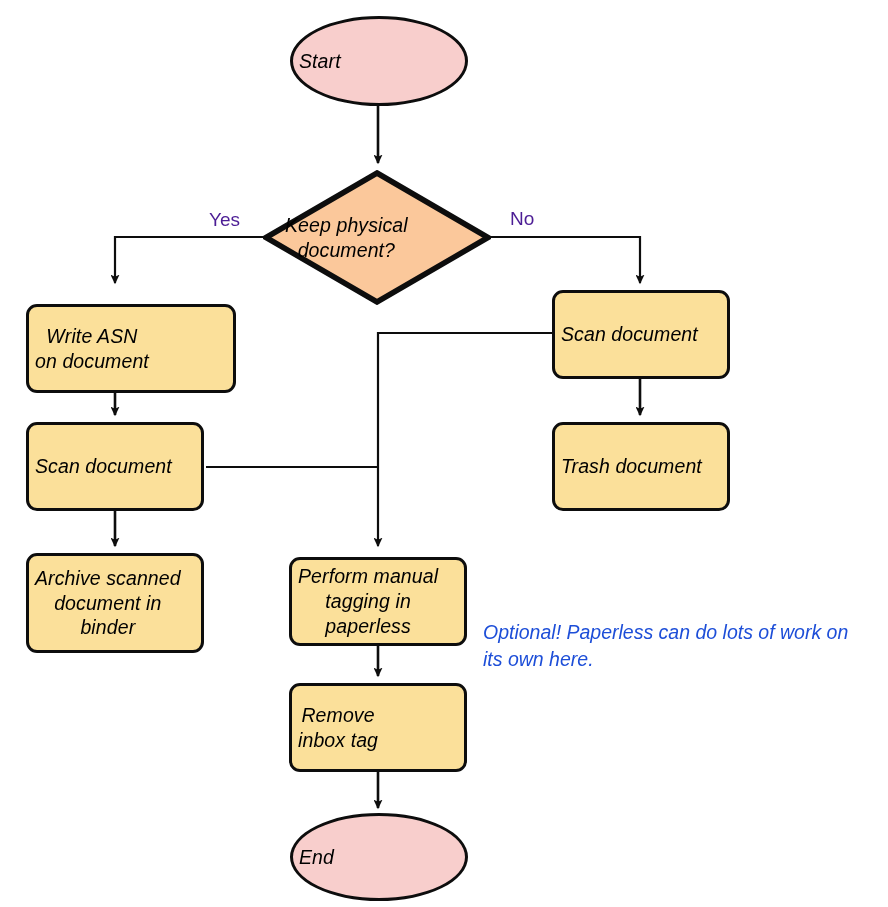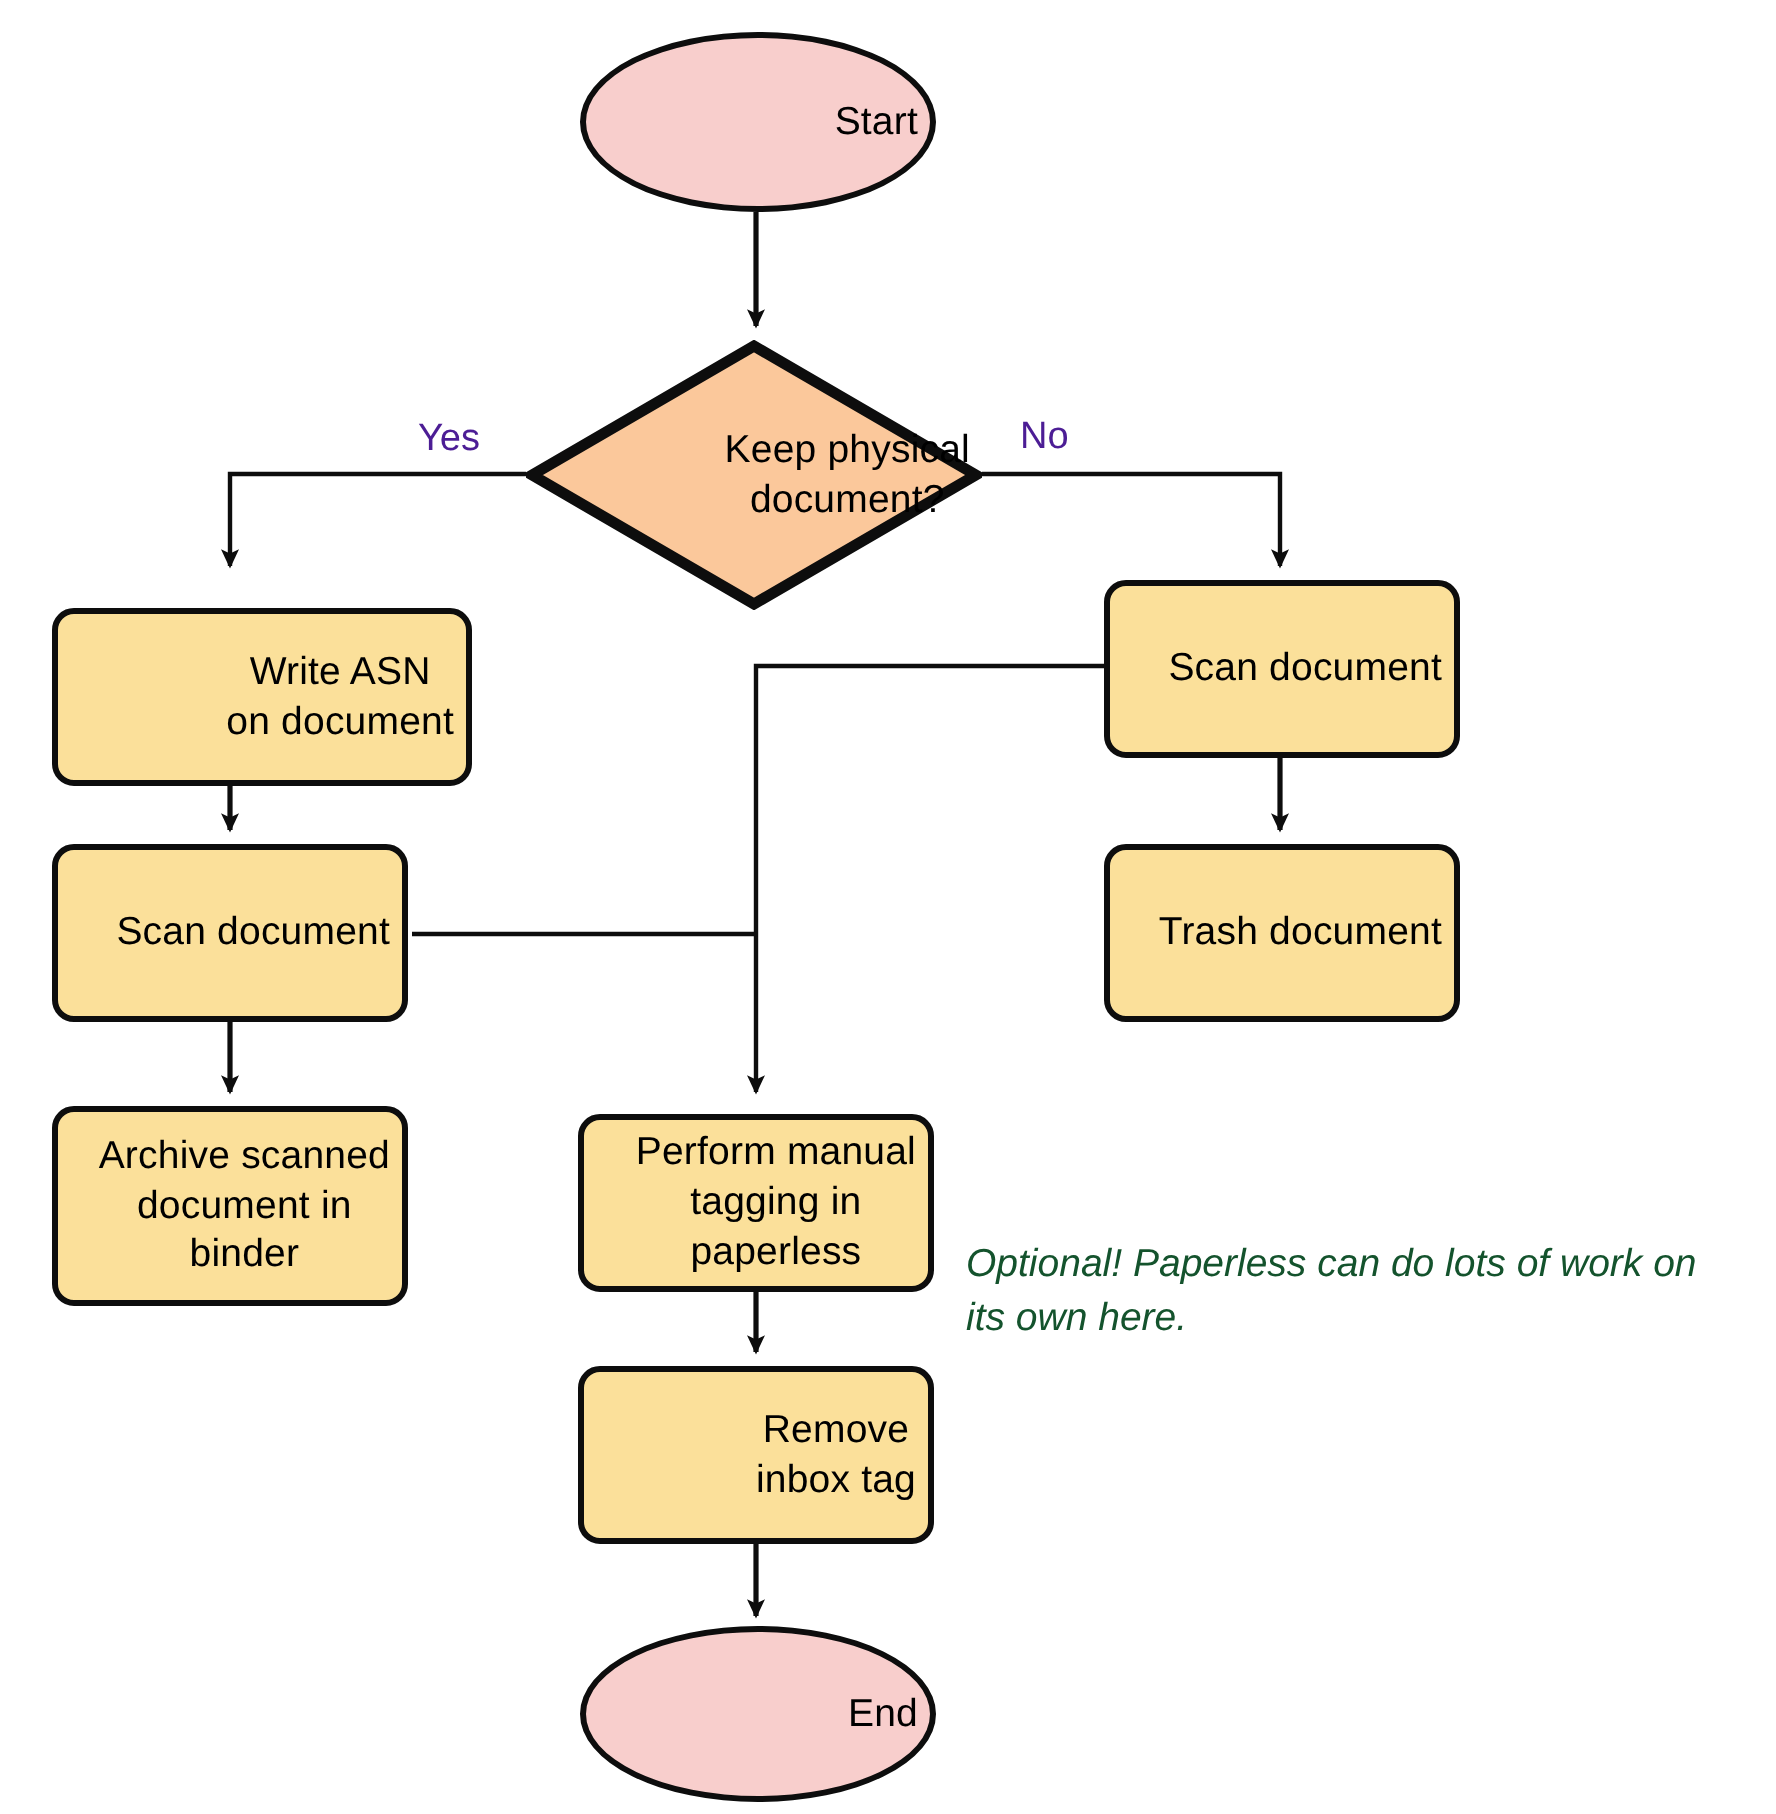--- a/index.html
+++ b/index.html
@@ -26,26 +26,27 @@
     top: 0;
     width: 888px;
     height: 907px;
     pointer-events: none;
   }
   .node {
     position: absolute;
     box-sizing: border-box;
     display: flex;
     align-items: center;
-    justify-content: flex-end;
+    justify-content: flex-start;
     text-align: center;
     color: #000000;
     font-size: 19.5px;
     line-height: 1.28;
     letter-spacing: 0.1px;
+    font-style: italic;
   }
   .node .label {
     display: block;
     white-space: pre-line;
     padding: 0 6px;
   }
   .node-terminator {
     background: #f8cecc;
     border: 3.2px solid #0d0d0d;
     border-radius: 50%;
@@ -76,21 +77,21 @@
     position: absolute;
     font-size: 19px;
     color: #4c1d95;
     white-space: nowrap;
   }
   .annotation {
     position: absolute;
     font-size: 19.5px;
     font-style: italic;
     line-height: 1.42;
-    color: #14532d;
+    color: #1d4ed8;
     white-space: pre-line;
   }
 </style>
 </head>
 <body>
 
 <div id="flowchart-canvas">
 
   <svg class="edges" viewBox="0 0 888 907" xmlns="http://www.w3.org/2000/svg">
     <defs>

